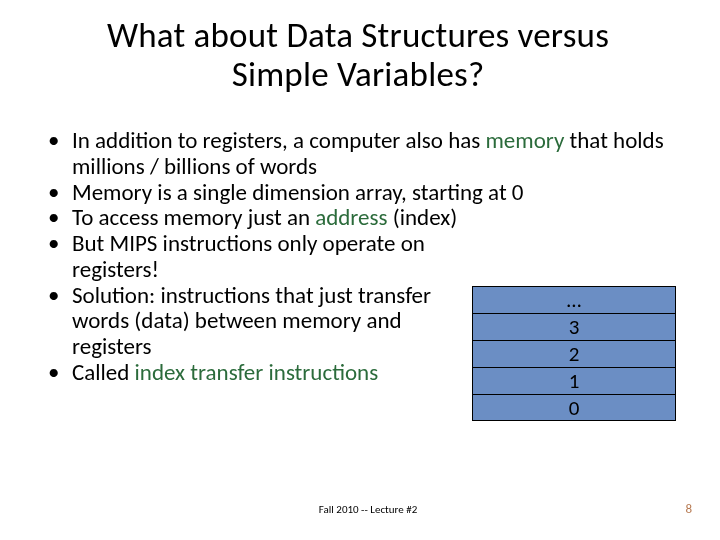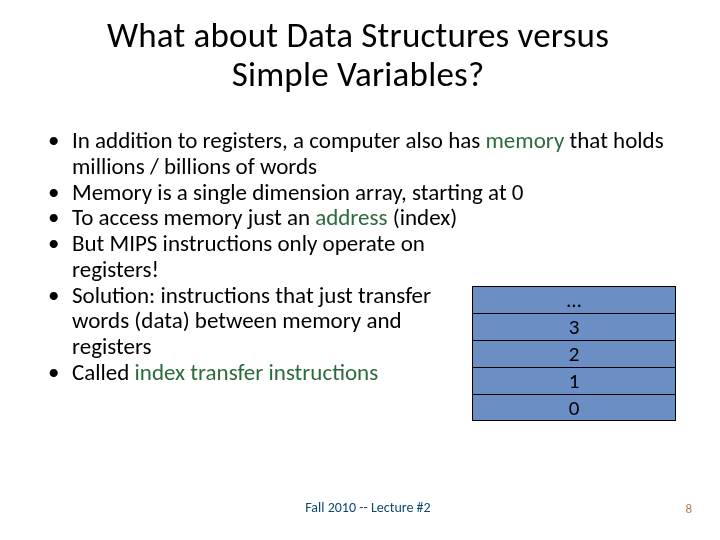--- a/index.html
+++ b/index.html
@@ -74,22 +74,22 @@
     border-bottom: none;
     box-sizing: border-box;
   }
   .cell:last-child { border-bottom: 1px solid #000; }
   .footer-center {
     position: absolute;
     bottom: 24px;
     left: 0;
     right: 0;
     text-align: center;
-    font-size: 14px;
-    color: #0c4a6e;
+    font-size: 11px;
+    color: #000000;
     padding-left: 16px;
   }
   .footer-right {
     position: absolute;
     bottom: 24px;
     right: 28px;
     font-size: 13px;
     color: #b77a52;
   }
 </style>

